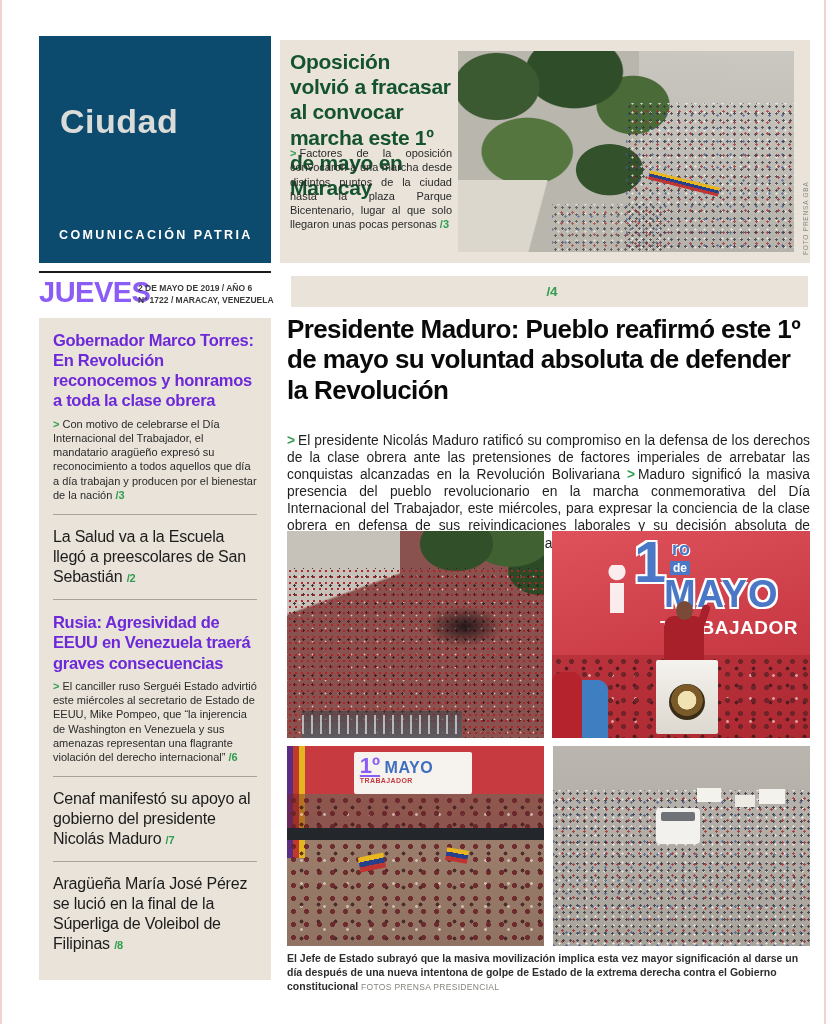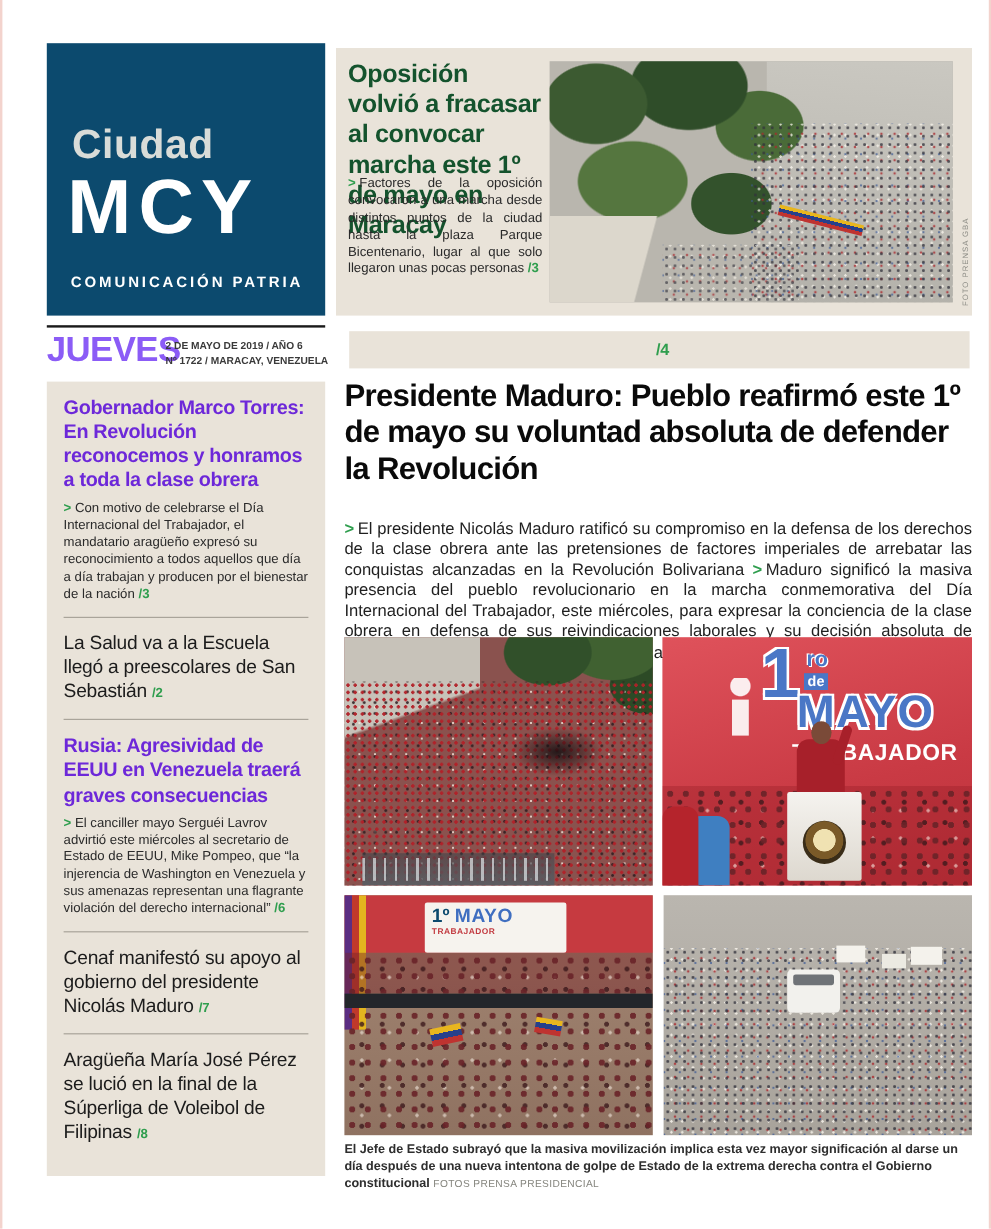--- a/index.html
+++ b/index.html
@@ -70,32 +70,31 @@
   
   .pc-num{position:absolute;left:82px;top:2px;font-size:58px;font-weight:800;color:#4a77c6;
     text-shadow:-2px -2px 0 #fff,2px -2px 0 #fff,-2px 2px 0 #fff,2px 2px 0 #fff;line-height:1;}
   .pc-suffix{position:absolute;left:120px;top:8px;font-size:18px;font-weight:800;color:#4a77c6;
     text-shadow:-1px -1px 0 #fff,1px 1px 0 #fff;}
   .pc-de{position:absolute;left:118px;top:30px;font-size:12px;font-weight:800;color:#fff;background:#4a77c6;padding:0 3px;}
   .pc-mayo{position:absolute;left:112px;top:44px;font-size:38px;font-weight:800;color:#4a77c6;letter-spacing:1px;
     text-shadow:-2px -2px 0 #fff,2px -2px 0 #fff,-2px 2px 0 #fff,2px 2px 0 #fff;line-height:1;}
   .pc-trab{position:absolute;left:108px;top:86px;font-size:19px;font-weight:800;color:#fff;letter-spacing:0.5px;}
   
-  .pd-num{font-size:16px;font-weight:800;color:#0c4a6e;line-height:1;}
+  .pd-num{font-size:22px;font-weight:800;color:#8b5cf6;line-height:1;text-decoration:underline;}
   .pd-mayo{font-size:16px;font-weight:800;color:#3f6ec0;letter-spacing:0.5px;line-height:1;}
   .pd-trab{font-size:7px;font-weight:800;color:#c23a40;letter-spacing:0.4px;}
 </style>
 </head>
 <body>
 
 <div class="page">
 
   <div class="masthead">
     <div class="brand-top">Ciudad</div>
-    <div class="brand-main">MCY</div>
     <div class="brand-tagline">COMUNICACIÓN PATRIA</div>
   </div>
 
   <div class="top-story">
     <div class="top-story-headline">Oposición volvió a fracasar al convocar marcha este 1º de mayo en Maracay</div>
     <div class="top-story-lede">
       <span class="gt">&gt;</span><span>Factores de la oposición convocaron a una marcha desde distintos puntos de la ciudad hasta la plaza Parque Bicentenario, lugar al que solo llegaron unas pocas personas</span>
       <span class="ref">/3</span>
     </div>
 
@@ -211,21 +210,21 @@
     <div>
       <p class="sb-headline-light">
         <span>La Salud va a la Escuela llegó a preescolares de San Sebastián</span>
         <span class="ref sb-ref-small">/2</span>
       </p>
     </div>
     <hr class="sb-divider">
     <div>
       <p class="sb-headline-bold">Rusia: Agresividad de EEUU en Venezuela traerá graves consecuencias</p>
       <p class="sb-body">
-        <span class="gt">&gt;</span><span>El canciller mayo Serguéi Lavrov advirtió este miércoles al secretario de Estado de EEUU, Mike Pompeo, que “la injerencia de Washington en Venezuela y sus amenazas representan una flagrante violación del derecho internacional”</span>
+        <span class="gt">&gt;</span><span>El canciller ruso Serguéi Estado advirtió este miércoles al secretario de Estado de EEUU, Mike Pompeo, que “la injerencia de Washington en Venezuela y sus amenazas representan una flagrante violación del derecho internacional”</span>
         <span class="ref sb-ref-small">/6</span>
       </p>
     </div>
     <hr class="sb-divider">
     <div>
       <p class="sb-headline-light">
         <span>Cenaf manifestó su apoyo al gobierno del presidente Nicolás Maduro</span>
         <span class="ref sb-ref-small">/7</span>
       </p>
     </div>

